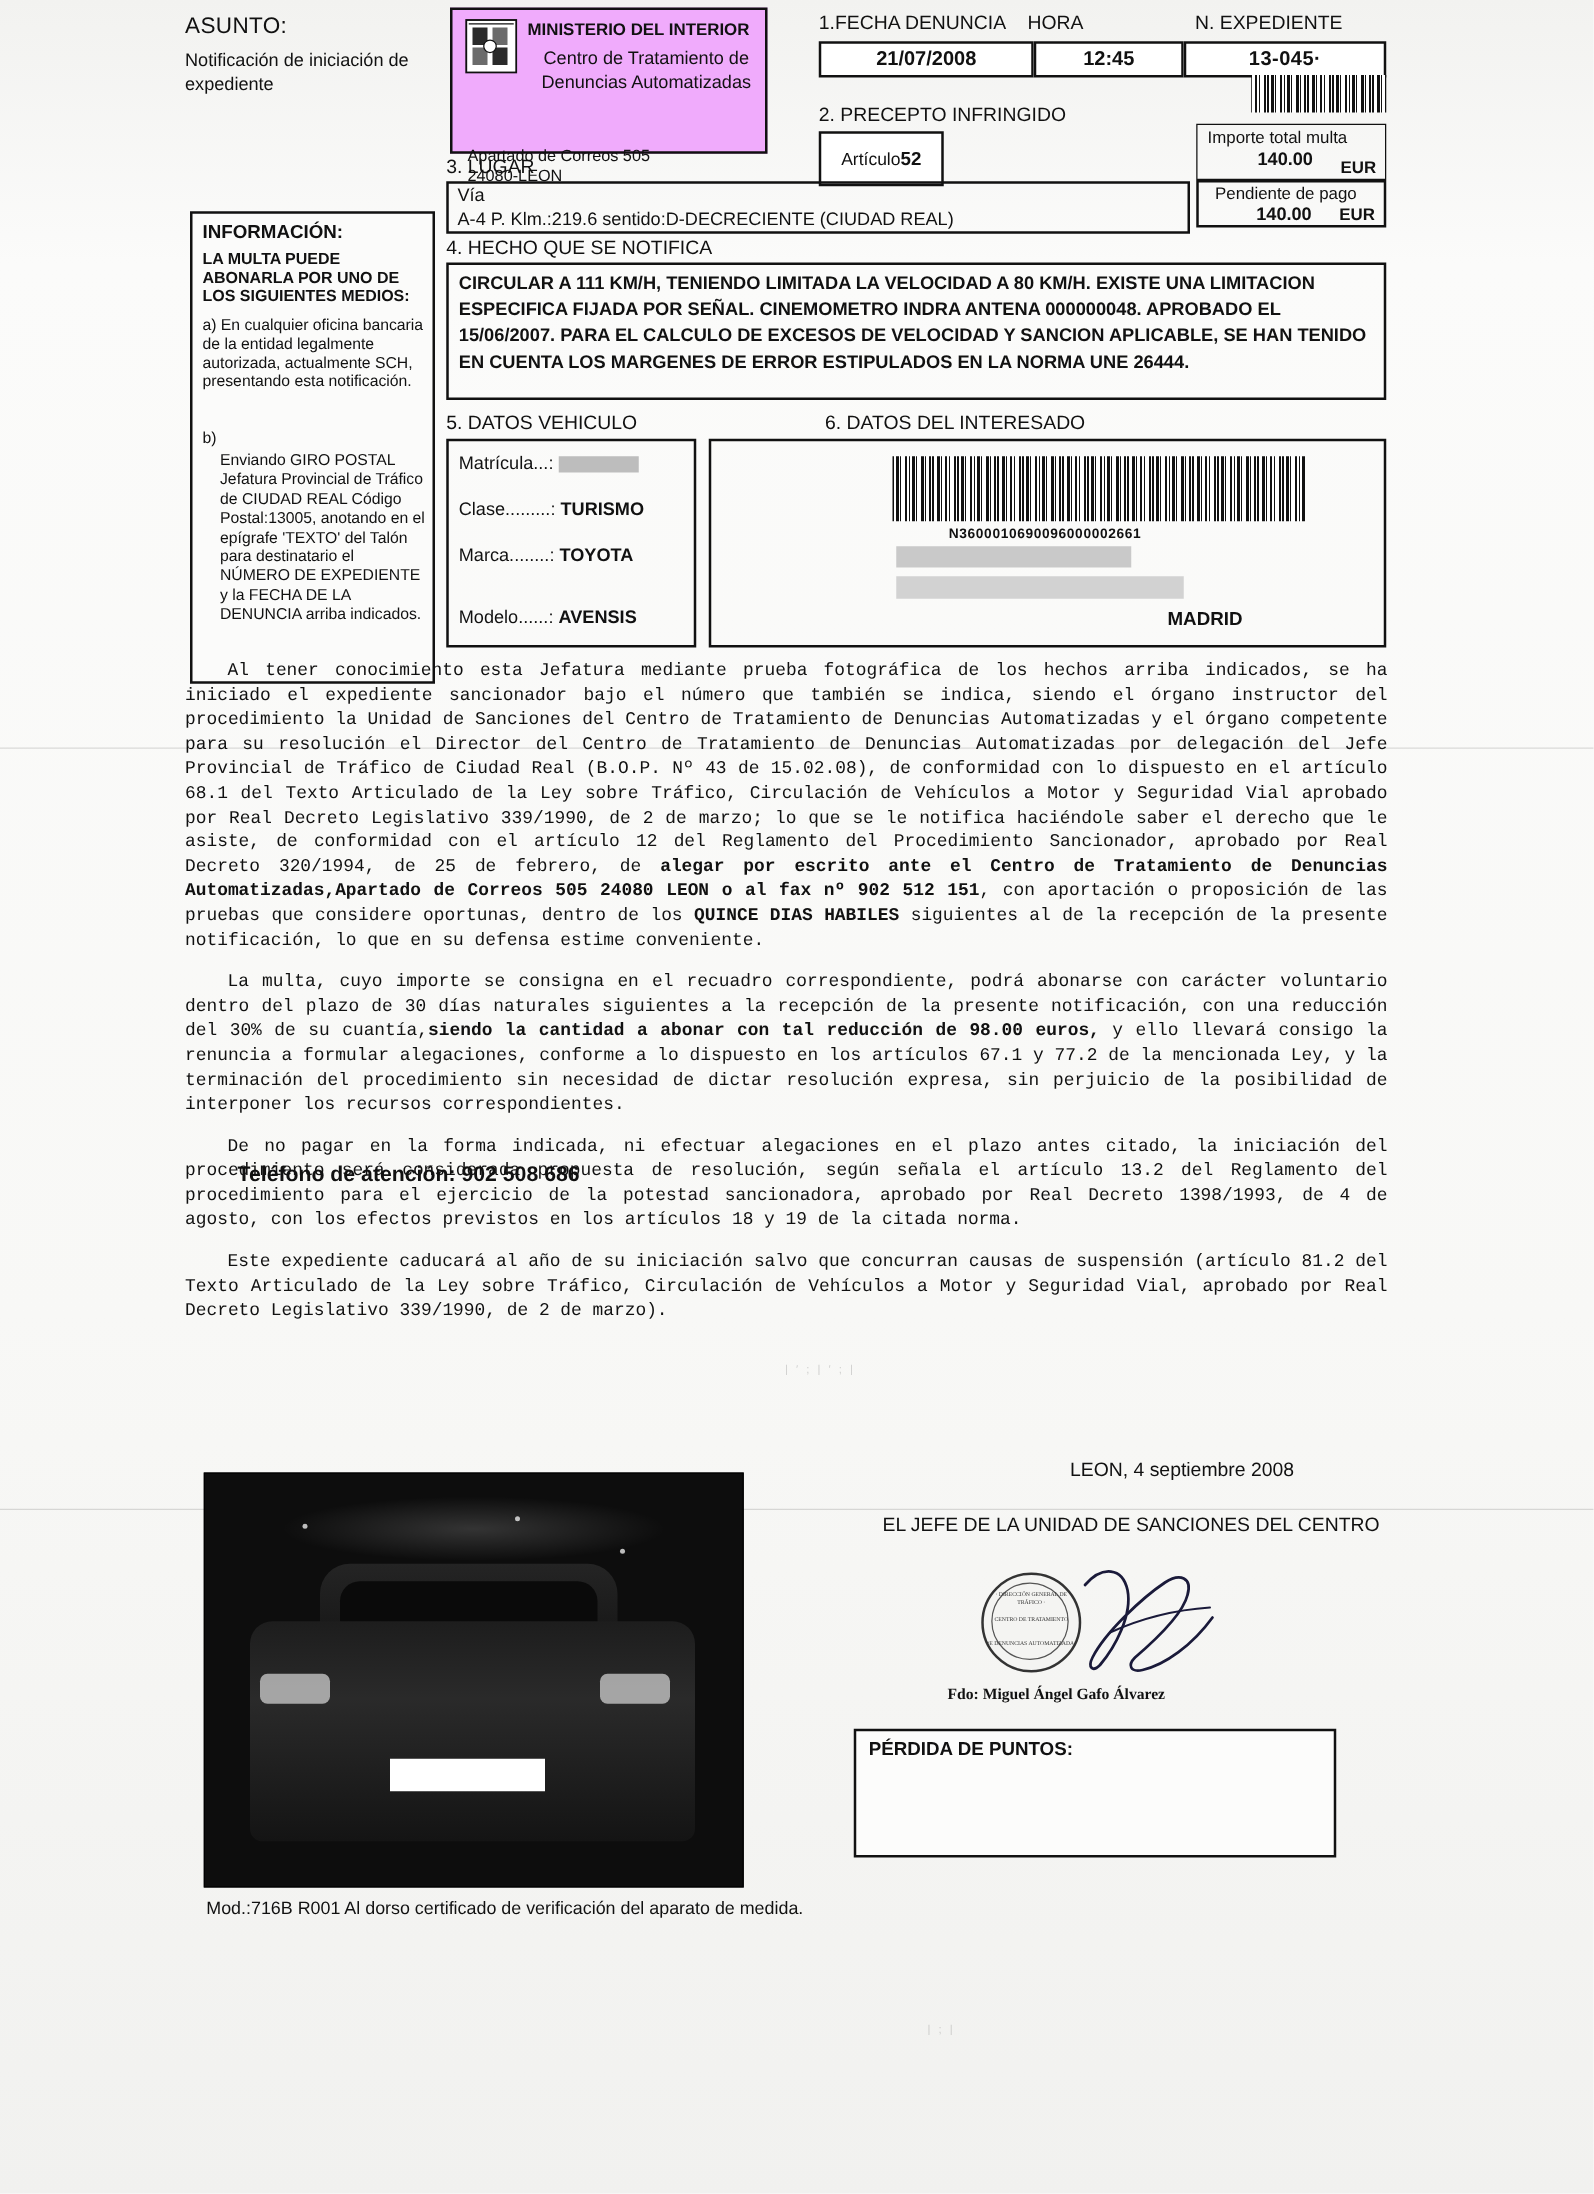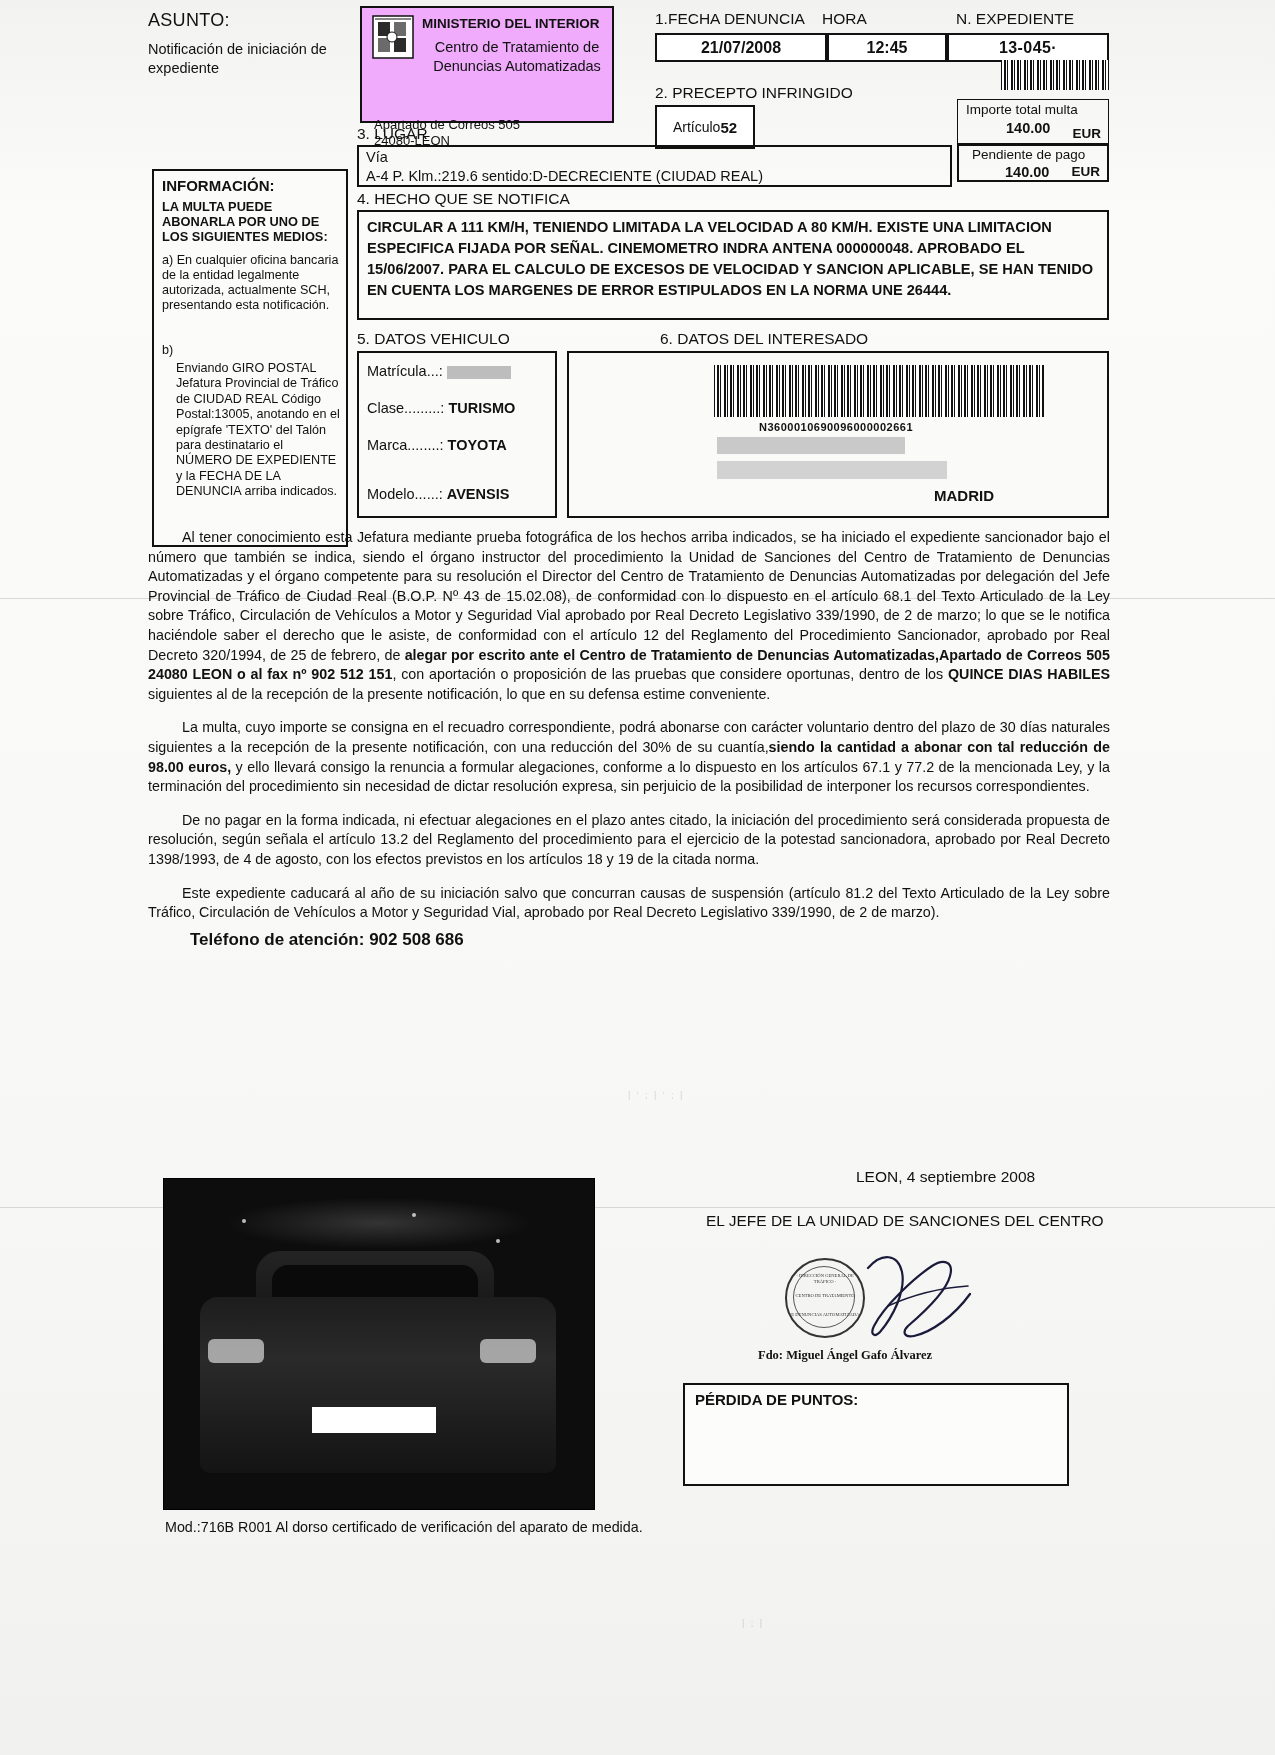--- a/index.html
+++ b/index.html
@@ -186,21 +186,21 @@
 
   
   .body {
     position: absolute;
     left: 148px; top: 528px;
     width: 962px;
     font-size: 14.3px;
     line-height: 19.6px;
     text-align: justify;
   }
-  .body p { margin: 0 0 14px 0; text-indent: 34px; }
+  .body p { margin: 0 0 14px 0; text-indent: 34px; font-family: Liberation Mono, monospace; }
   .body b { font-weight: bold; }
   .phone {
     position: absolute;
     left: 190px; top: 930px;
     font-size: 17px; font-weight: bold;
   }
 
   
   .photo {
     left: 163px; top: 1178px;

